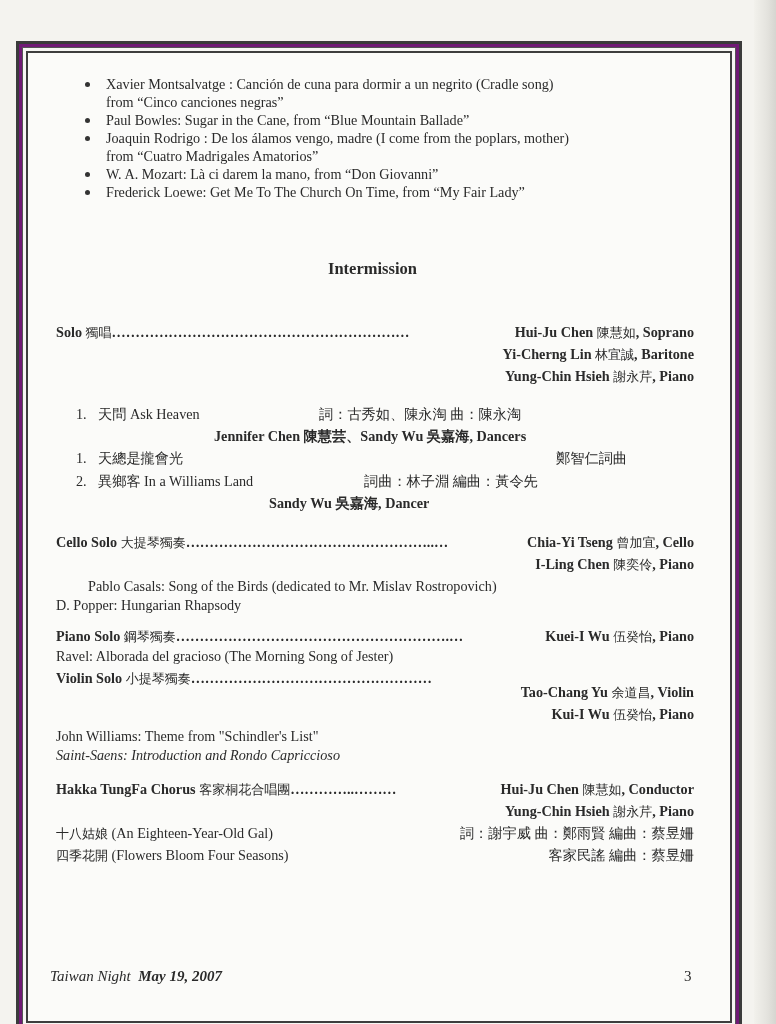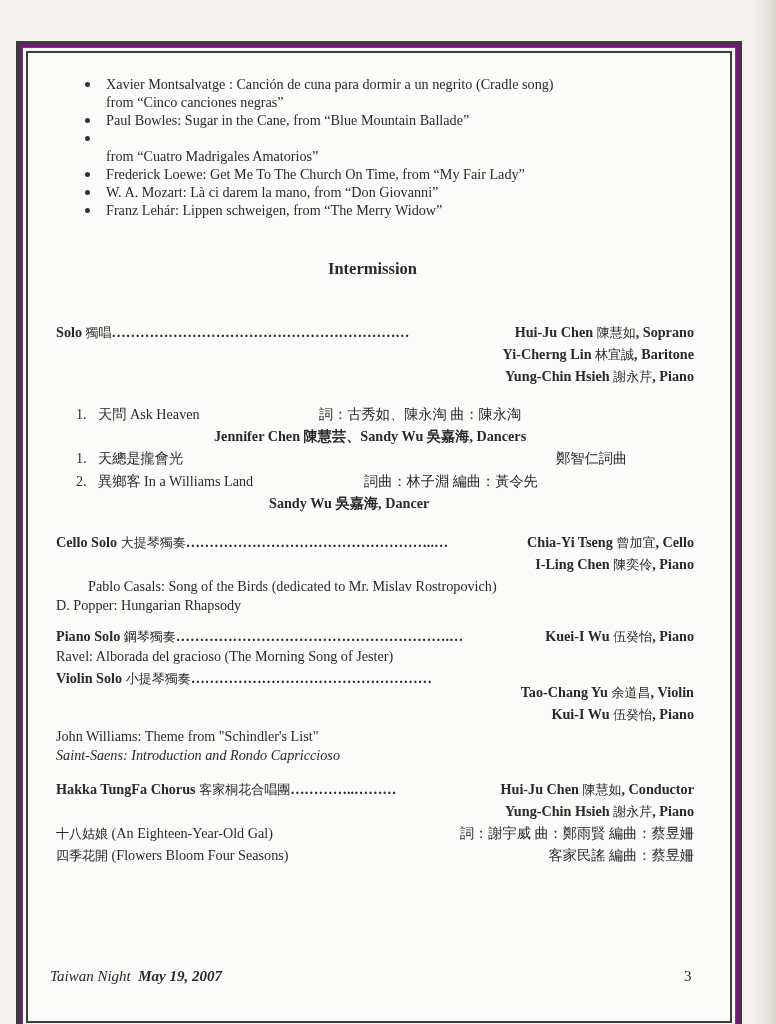--- a/index.html
+++ b/index.html
@@ -48,24 +48,23 @@
 <div class="page-shade"></div>
 
 <div class="frame-outer">
  <div class="frame-mid">
   <div class="frame-inner">
    <div class="content">
 
     <ul class="bullets">
       <li><span>Xavier Montsalvatge : Canción de cuna para dormir a un negrito (Cradle song)</span><br><span>from “Cinco canciones negras”</span></li>
       <li><span>Paul Bowles: Sugar in the Cane, from “Blue Mountain Ballade”</span></li>
-      <li><br><span>from “Cuatro Madrigales Amatorios”</span></li>
+      <li><span>Joaquin Rodrigo : De los álamos vengo, madre (I come from the poplars, mother)</span><br><span>from “Cuatro Madrigales Amatorios”</span></li>
+      <li><span>W. A. Mozart: Là ci darem la mano, from “Don Giovanni”</span></li>
       <li><span>Frederick Loewe: Get Me To The Church On Time, from “My Fair Lady”</span></li>
-      <li><span>W. A. Mozart: Là ci darem la mano, from “Don Giovanni”</span></li>
-      <li><span>Franz Lehár: Lippen schweigen, from “The Merry Widow”</span></li>
     </ul>
 
     <div class="abs title" style="left:284px; top:207px;">Intermission</div>
 
     <div class="abs b" style="left:12px; top:270px;">
       <span>Solo</span> <span class="cjk">獨唱</span><span>………………………………………………………</span>
     </div>
     <div class="abs b right" style="right:20px; top:270px;"><span>Hui-Ju Chen</span> <span class="cjk">陳慧如</span><span>, Soprano</span></div>
     <div class="abs b right" style="right:20px; top:292px;"><span>Yi-Cherng Lin</span> <span class="cjk">林宜誠</span><span>, Baritone</span></div>
     <div class="abs b right" style="right:20px; top:314px;"><span>Yung-Chin Hsieh</span> <span class="cjk">謝永芹</span><span>, Piano</span></div>

